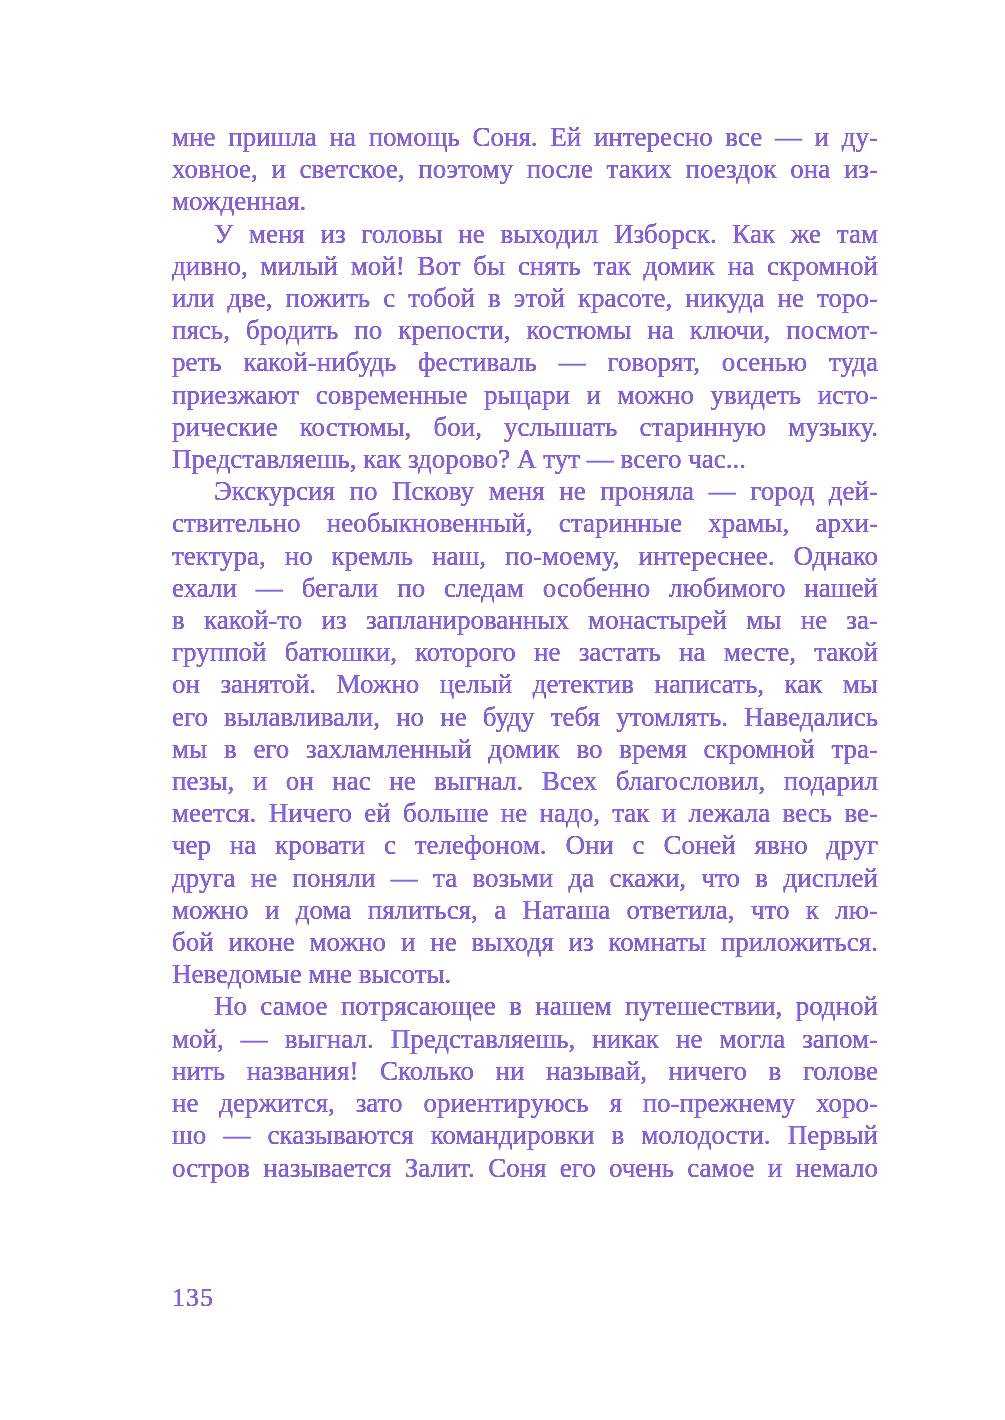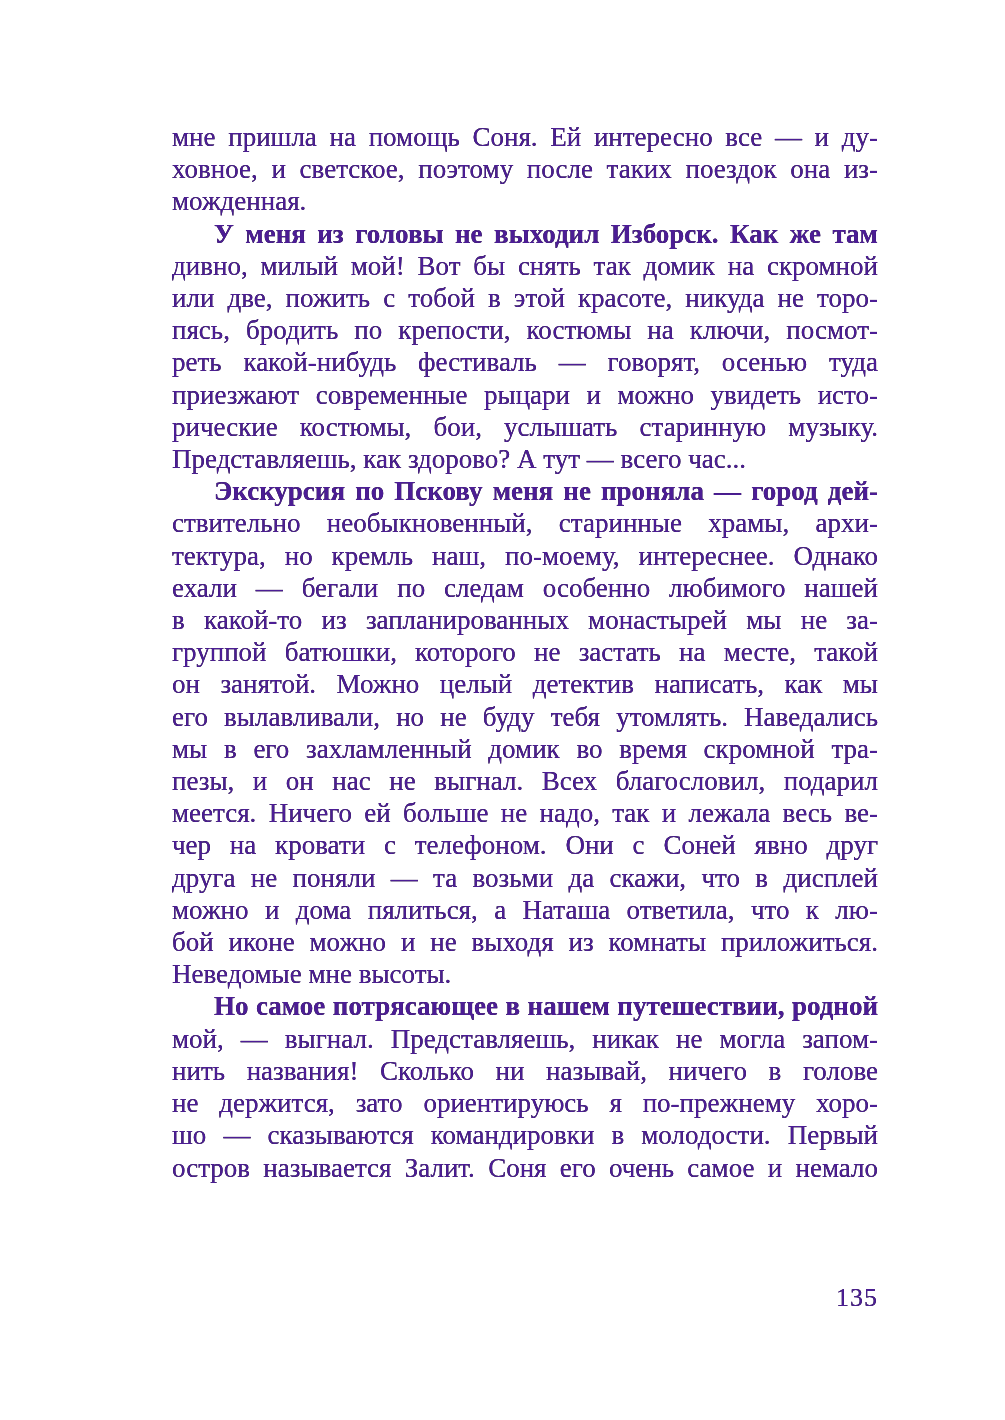--- a/index.html
+++ b/index.html
@@ -6,21 +6,21 @@
     margin: 0;
     padding: 0;
     background: #ffffff;
   }
   .book-page {
     position: relative;
     width: 1005px;
     height: 1420px;
     background: #ffffff;
     font-family: "Liberation Serif", "DejaVu Serif", serif;
-    color: #4c1d95;
+    color: #8b5cf6;
     overflow: hidden;
   }
   .text-block {
     position: absolute;
     left: 172px;
     top: 121px;
     width: 706px;
     font-size: 27px;
     line-height: 32.2px;
     text-shadow: 0 0 0.4px #121212;
@@ -29,28 +29,27 @@
   .line {
     text-align: justify;
     text-align-last: justify;
     white-space: normal;
   }
   .line.lastline {
     text-align-last: left;
   }
   .para.indent .line:first-child {
     text-indent: 42px;
-    font-weight: bold;
   }
   .page-number {
     position: absolute;
     top: 1283px;
     left: 172px;
     width: 706px;
-    text-align: right;
+    text-align: left;
     font-size: 26px;
     letter-spacing: 1px;
     text-shadow: 0 0 0.4px #121212;
   }
 </style>
 </head>
 <body>
 
 <div class="book-page">
   <div class="text-block">

